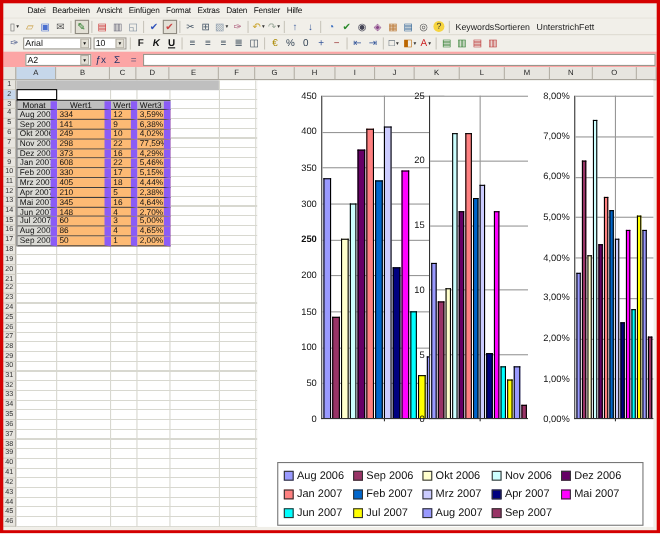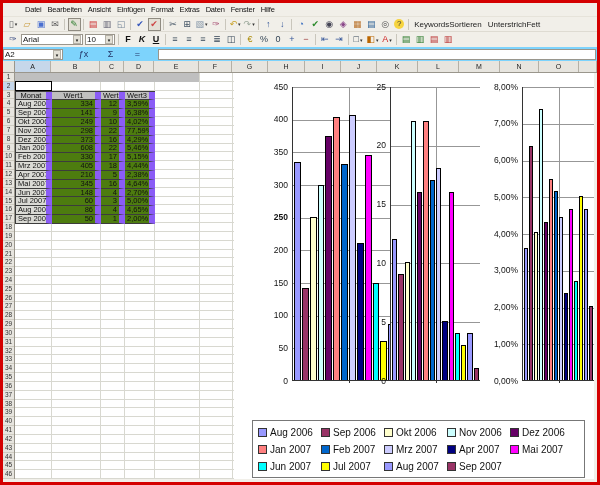--- a/index.html
+++ b/index.html
@@ -27,22 +27,22 @@
   .drop{font-size:5px;color:#333;margin-left:1px;}
   .tsep{width:1px;height:11px;background:#c9c6bc;margin:0 2px;flex:none;}
   .custom-btn{font-size:8px;padding:0 3px;color:#222;white-space:nowrap;text-align:right;}
   .combo{height:11px;background:#fff;border:1px solid #9a968c;font-size:8px;display:flex;
     align-items:center;justify-content:space-between;padding:0 1px;margin:0 1px;}
   .carrow{font-size:5px;background:#e3e0d6;border:1px solid #b4b0a6;width:8px;height:9px;line-height:8px;text-align:center;}
   .fw{font-weight:bold;} .it{font-style:italic;font-weight:bold;} .ul{text-decoration:underline;font-weight:bold;}
   .helpbtn .glyph{background:#f6d43f;border-radius:50%;width:10px;height:10px;line-height:10px;text-align:center;font-size:8px;}
 
   
-  .formulabar{position:absolute;left:3px;right:3px;top:47px;height:14px;background:#7dd3fc;
-    display:flex;align-items:center;gap:14px;padding:0 1px 0 0;}
+  .formulabar{position:absolute;left:3px;right:3px;top:47px;height:14px;background:#fca5a5;
+    display:flex;align-items:center;gap:2px;padding:0 1px 0 20px;}
   .namebox{width:60px;height:11px;background:#fff;border:1px solid #9a968c;font-size:8px;
     display:flex;align-items:center;justify-content:space-between;padding:0 1px;flex:none;}
   .fbtn{width:13px;text-align:center;font-size:9px;color:#223366;flex:none;}
   .finput{flex:1;height:11px;border:1px solid #9a968c;background:#fff;font-size:8px;padding:0 2px;}
 
   
   #colheaders{position:absolute;left:3px;top:61px;right:3px;height:12px;display:flex;
     background:#e7e5df;border-bottom:1px solid #9a968c;}
   .corner{width:12px;flex:none;background:#e7e5df;border-right:1px solid #9a968c;}
   .colhdr{font-size:7px;line-height:11px;text-align:center;color:#222;border-right:1px solid #b4b0a6;overflow:hidden;flex:none;}
@@ -59,21 +59,21 @@
   #grayband{position:absolute;left:15px;top:73px;width:184px;height:8.8px;background:#bfbfbf;}
   #cellcursor{position:absolute;left:14.5px;top:81.4px;width:37px;height:9.6px;background:#fff;border:1.5px solid #000;z-index:1;}
 
   
   #datatable{position:absolute;left:15px;top:90.6px;display:grid;grid-template-columns:36px 49px 24px 30px;
     grid-auto-rows:8.826px;border-top:1px solid #3c3c3c;border-left:1px solid #3c3c3c;background:#fff;font-size:7.5px;z-index:1;}
   .tcell{border-right:6px solid #8b5cf6;border-bottom:1px solid #3c3c3c;line-height:7.6px;
     padding:0 2px;overflow:hidden;white-space:nowrap;}
   .thead{background:#bfbfbf;text-align:center;}
   .tmon{background:#dadad5;text-align:left;}
-  .tnum{text-align:right;background:#4d7c0f;}
+  .tnum{background:#fdba74;}
 
   
   #chartregion{position:absolute;left:234px;top:73px;width:360px;height:406px;background:#fff;z-index:2;}
   .chart{position:absolute;top:0;height:330px;}
   .ytick{position:absolute;left:0;text-align:right;font-size:8.5px;line-height:9px;color:#111;}
   .plot{position:absolute;top:14px;height:294px;background:#fff;border-left:1px solid #333;border-bottom:1px solid #333;}
   .gl{position:absolute;left:0;right:0;height:1px;background:#979797;}
   .vl{position:absolute;top:0;bottom:0;left:50%;width:1px;background:#979797;}
   .bars{position:absolute;left:1px;right:1px;bottom:0;top:0;display:flex;align-items:flex-end;gap:1px;}
   .bar{flex:1;min-width:0;border:1px solid #000;border-bottom:none;}

